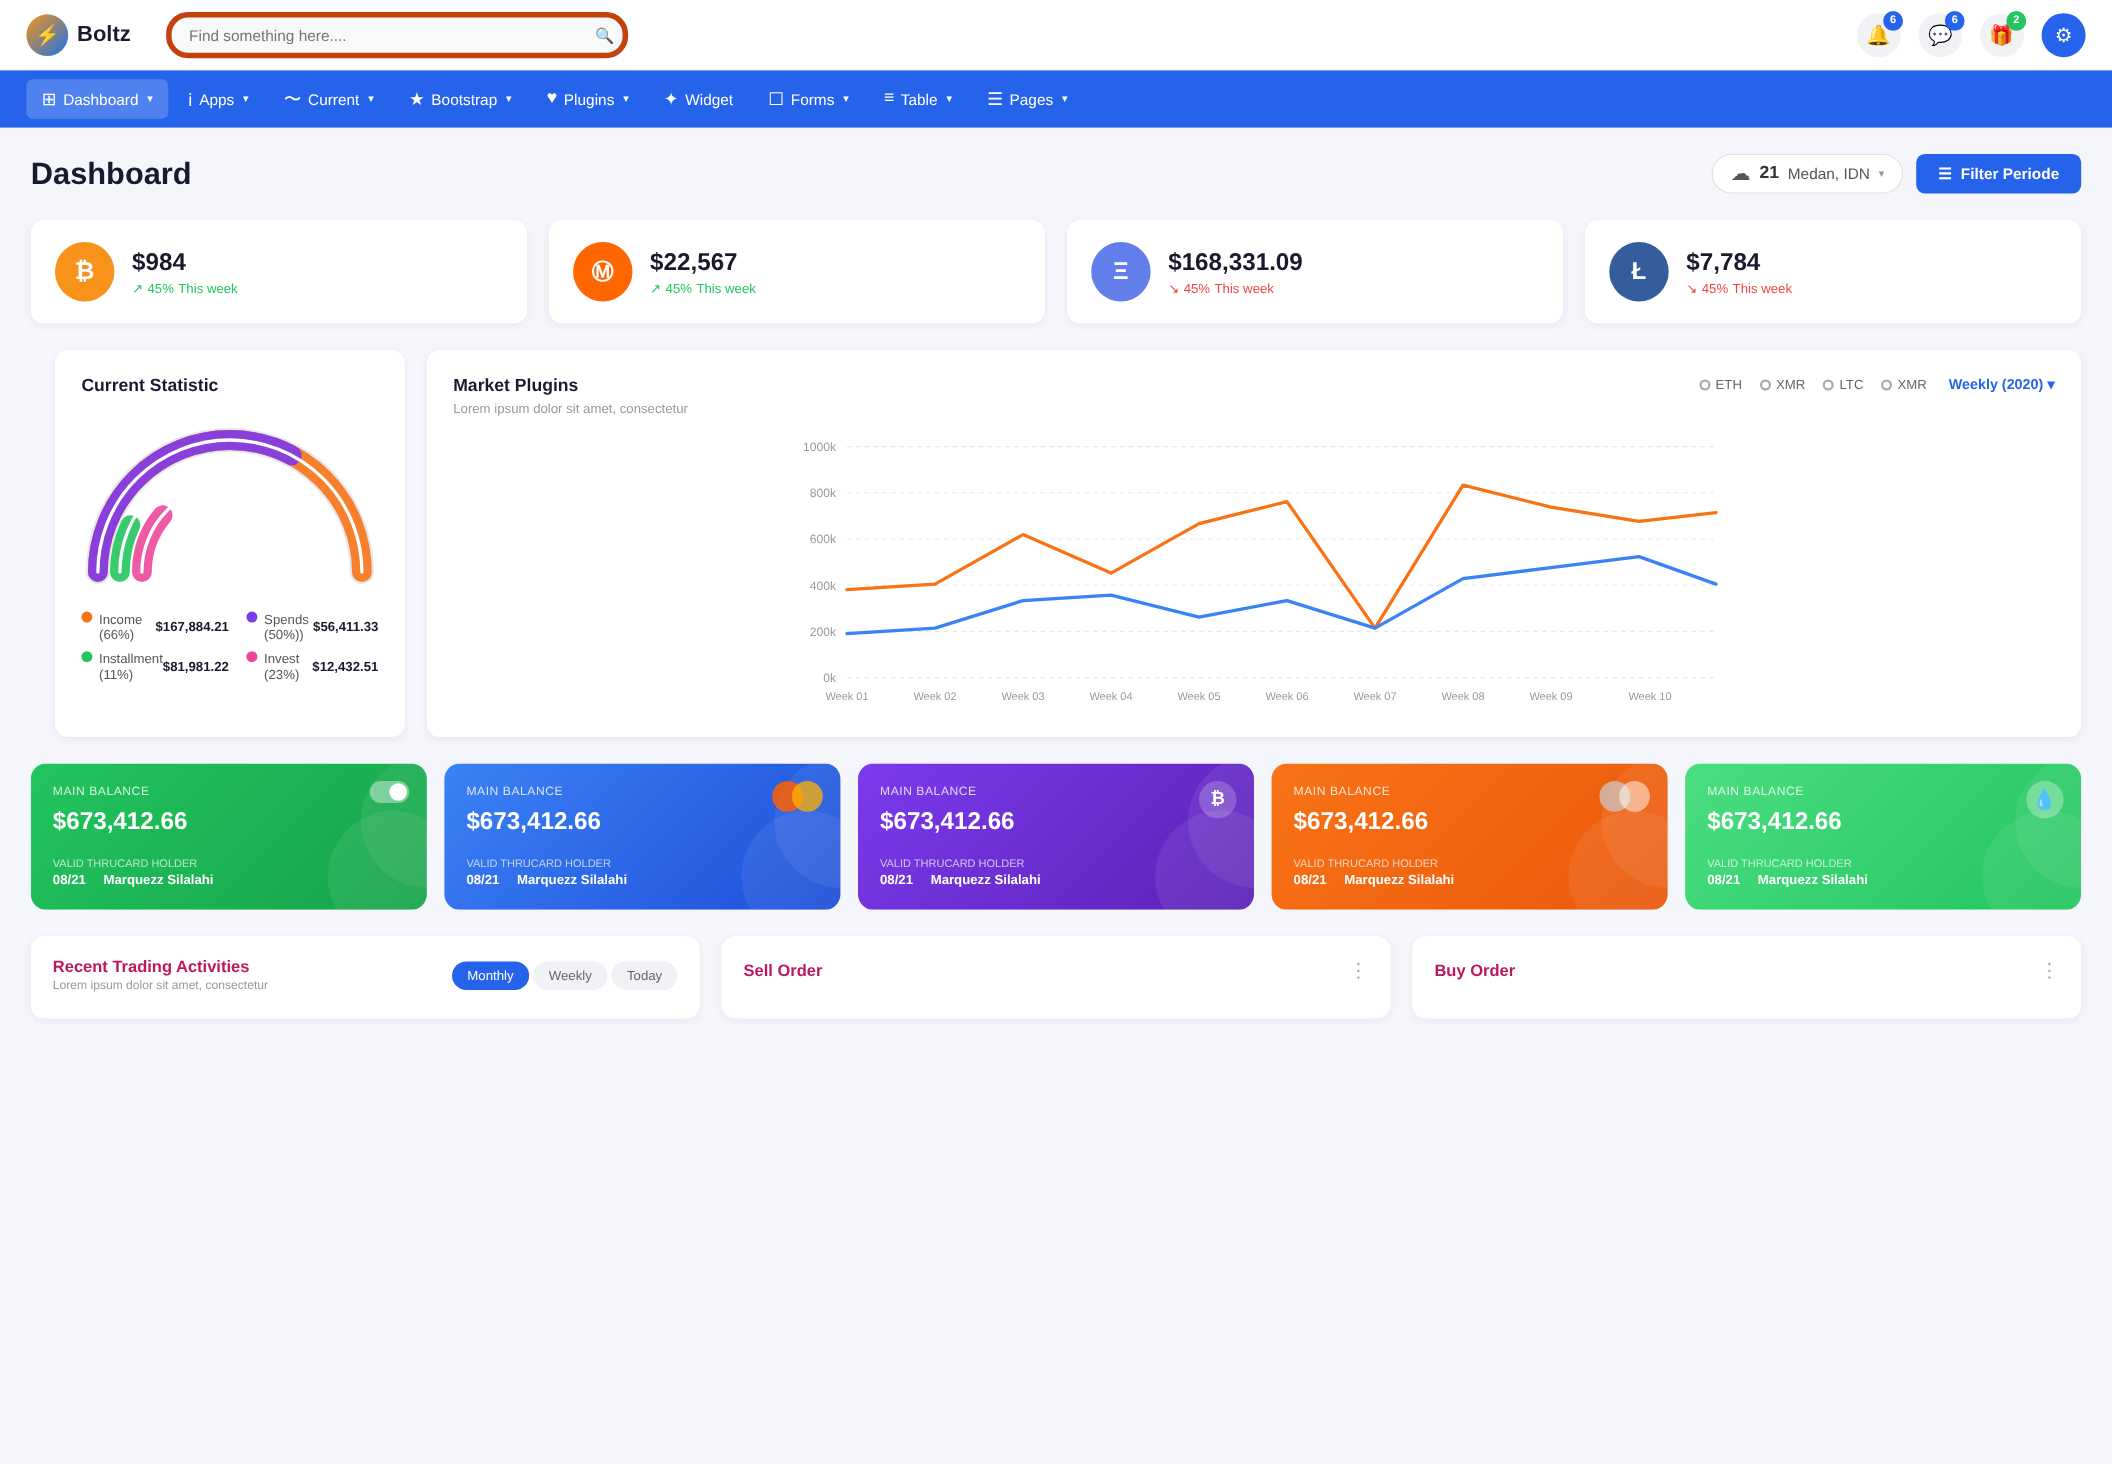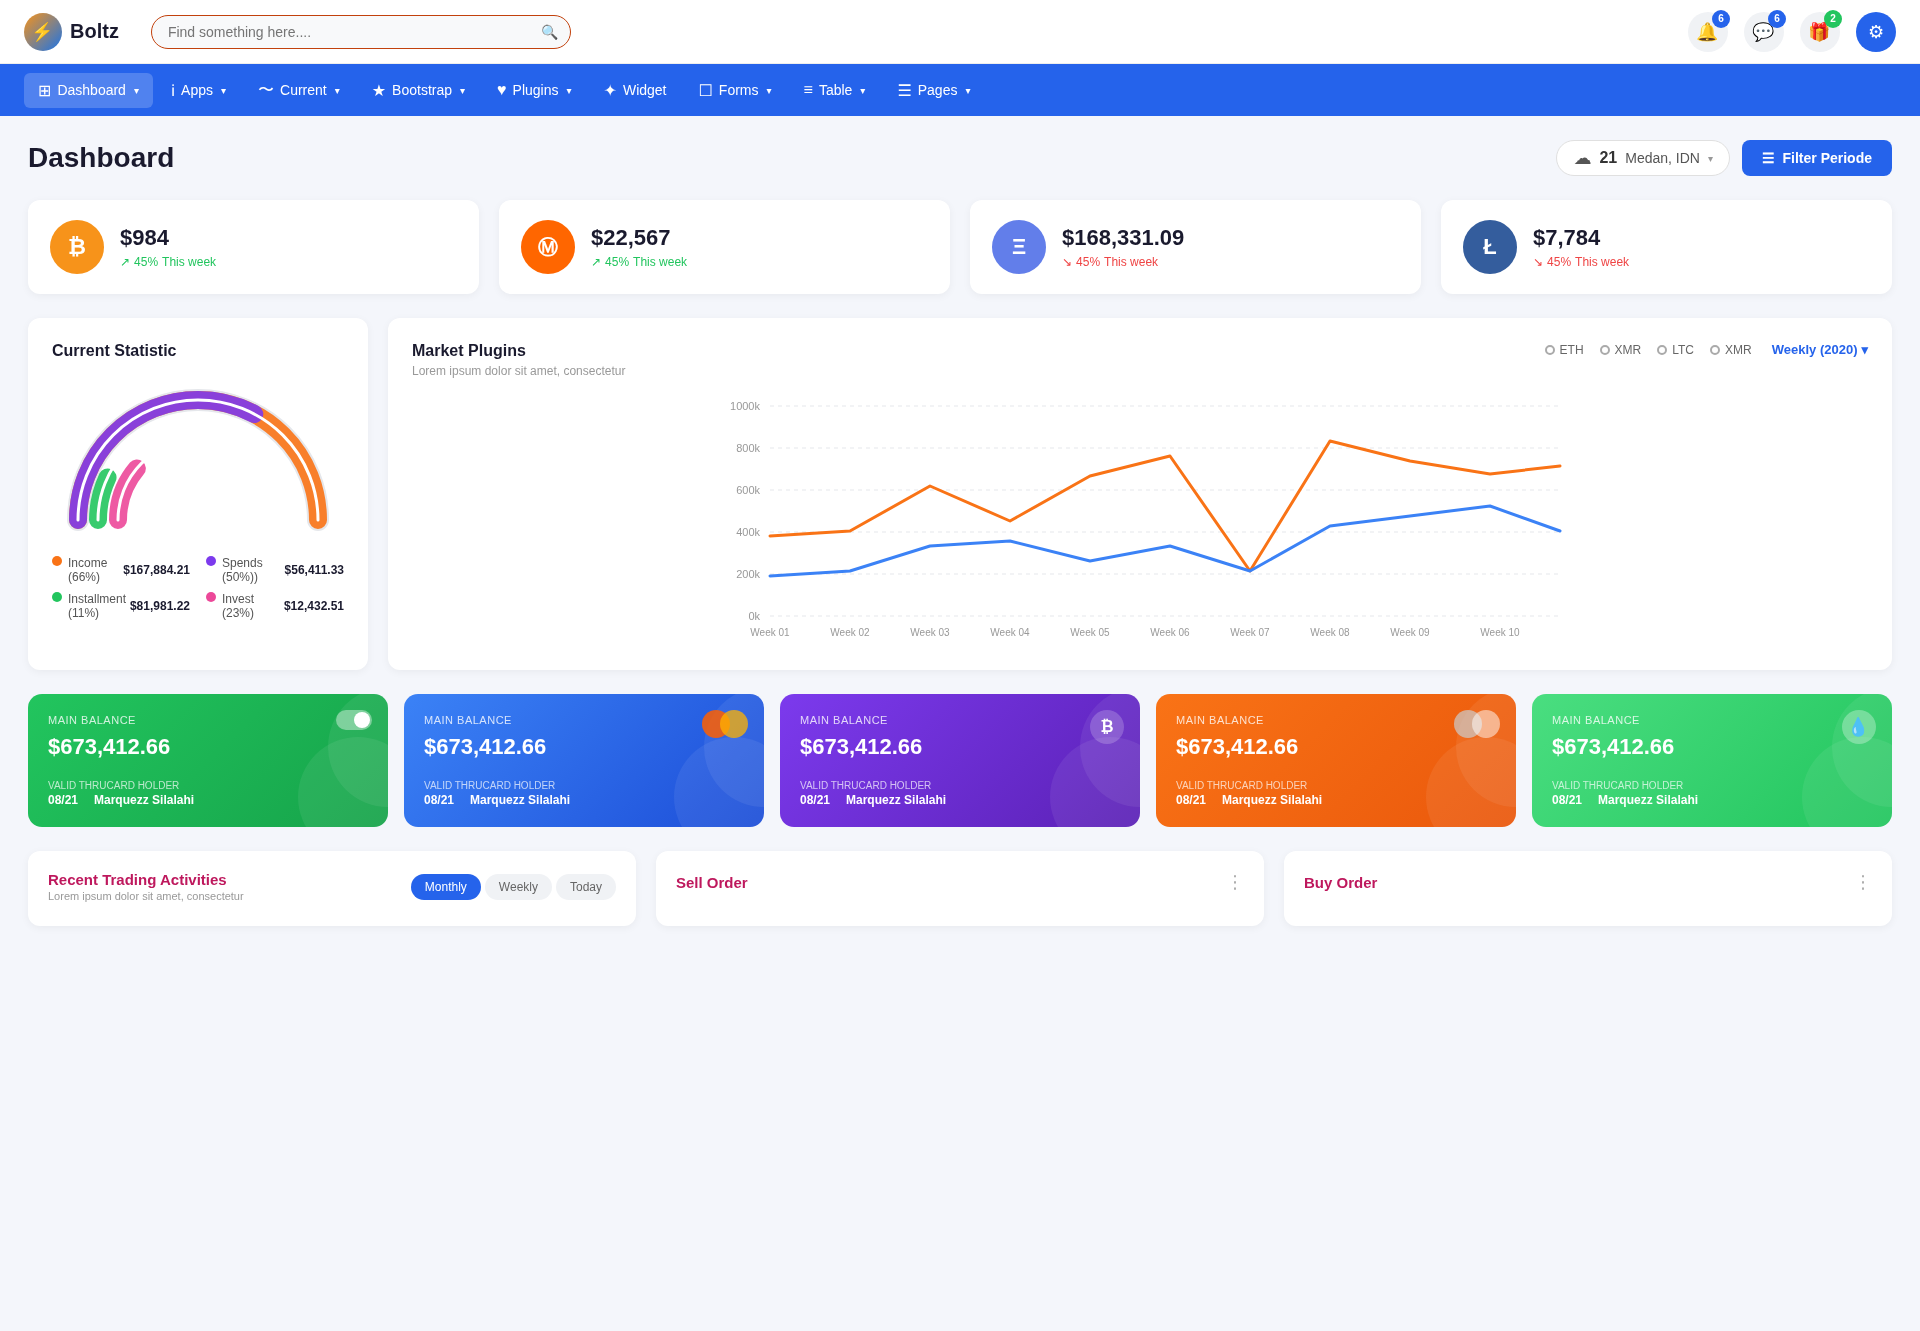--- a/index.html
+++ b/index.html
@@ -10,21 +10,21 @@
       background: #fff;
       display: flex;
       align-items: center;
       padding: 0 24px;
       height: 64px;
       border-bottom: 1px solid #eee;
     }
     .logo { display: flex; align-items: center; gap: 8px; font-weight: 700; font-size: 20px; color: #1a1a2e; margin-right: 32px; }
     .logo-icon { width: 38px; height: 38px; background: linear-gradient(135deg, #f7931a, #1a73e8); border-radius: 50%; display: flex; align-items: center; justify-content: center; color: #fff; font-size: 18px; font-weight: 900; }
     .search-bar { flex: 1; max-width: 420px; position: relative; }
-    .search-bar input { width: 100%; padding: 8px 36px 8px 16px; border: 1px solid #c2410c; border-radius: 20px; font-size: 14px; background: #f8f9fa; outline: none; color: #15803d; }
+    .search-bar input { width: 100%; padding: 8px 36px 8px 16px; border: 5px solid #c2410c; border-radius: 20px; font-size: 14px; background: #f8f9fa; outline: none; color: #15803d; }
     .search-bar .search-ico { position: absolute; right: 12px; top: 50%; transform: translateY(-50%); color: #999; font-size: 14px; }
     .nav-actions { margin-left: auto; display: flex; align-items: center; gap: 16px; }
     .nav-icon-btn { position: relative; width: 40px; height: 40px; border-radius: 50%; background: #f0f2f5; display: flex; align-items: center; justify-content: center; cursor: pointer; font-size: 18px; color: #555; }
     .badge { position: absolute; top: -2px; right: -2px; background: #e74c3c; color: #fff; border-radius: 50%; width: 18px; height: 18px; font-size: 10px; display: flex; align-items: center; justify-content: center; font-weight: 700; }
     .badge.blue { background: #2563eb; }
     .badge.green { background: #22c55e; }
     .settings-btn { width: 40px; height: 40px; border-radius: 50%; background: #2563eb; display: flex; align-items: center; justify-content: center; cursor: pointer; color: #fff; font-size: 18px; }
 
     
     .menu-bar {
@@ -73,21 +73,21 @@
     .stat-info {}
     .stat-value { font-size: 22px; font-weight: 700; color: #1a1a2e; }
     .stat-change { font-size: 12px; margin-top: 4px; display: flex; align-items: center; gap: 4px; }
     .stat-change.up { color: #22c55e; }
     .stat-change.down { color: #ef4444; }
 
     
     .middle-section { display: grid; grid-template-columns: 340px 1fr; gap: 20px; margin-bottom: 24px; }
 
     
-    .stat-box { background: #fff; border-radius: 12px; padding: 24px; box-shadow: 0 2px 8px rgba(0,0,0,0.05); }
+    .stat-box { background: #fff; border-radius: 12px; padding: 24px; box-shadow: 0 2px 8px rgba(0,0,0,0.05); margin-left: 22px; }
     .box-title { font-size: 16px; font-weight: 700; color: #1a1a2e; margin-bottom: 4px; }
 
     
     .semicircle-container { display: flex; justify-content: center; align-items: center; margin: 20px 0 16px; }
     .semicircle-svg { overflow: visible; }
 
     
     .legend-grid { display: grid; grid-template-columns: 1fr 1fr; gap: 8px 16px; margin-top: 16px; }
     .legend-item { display: flex; align-items: center; justify-content: space-between; }
     .legend-left { display: flex; align-items: flex-start; gap: 6px; }

